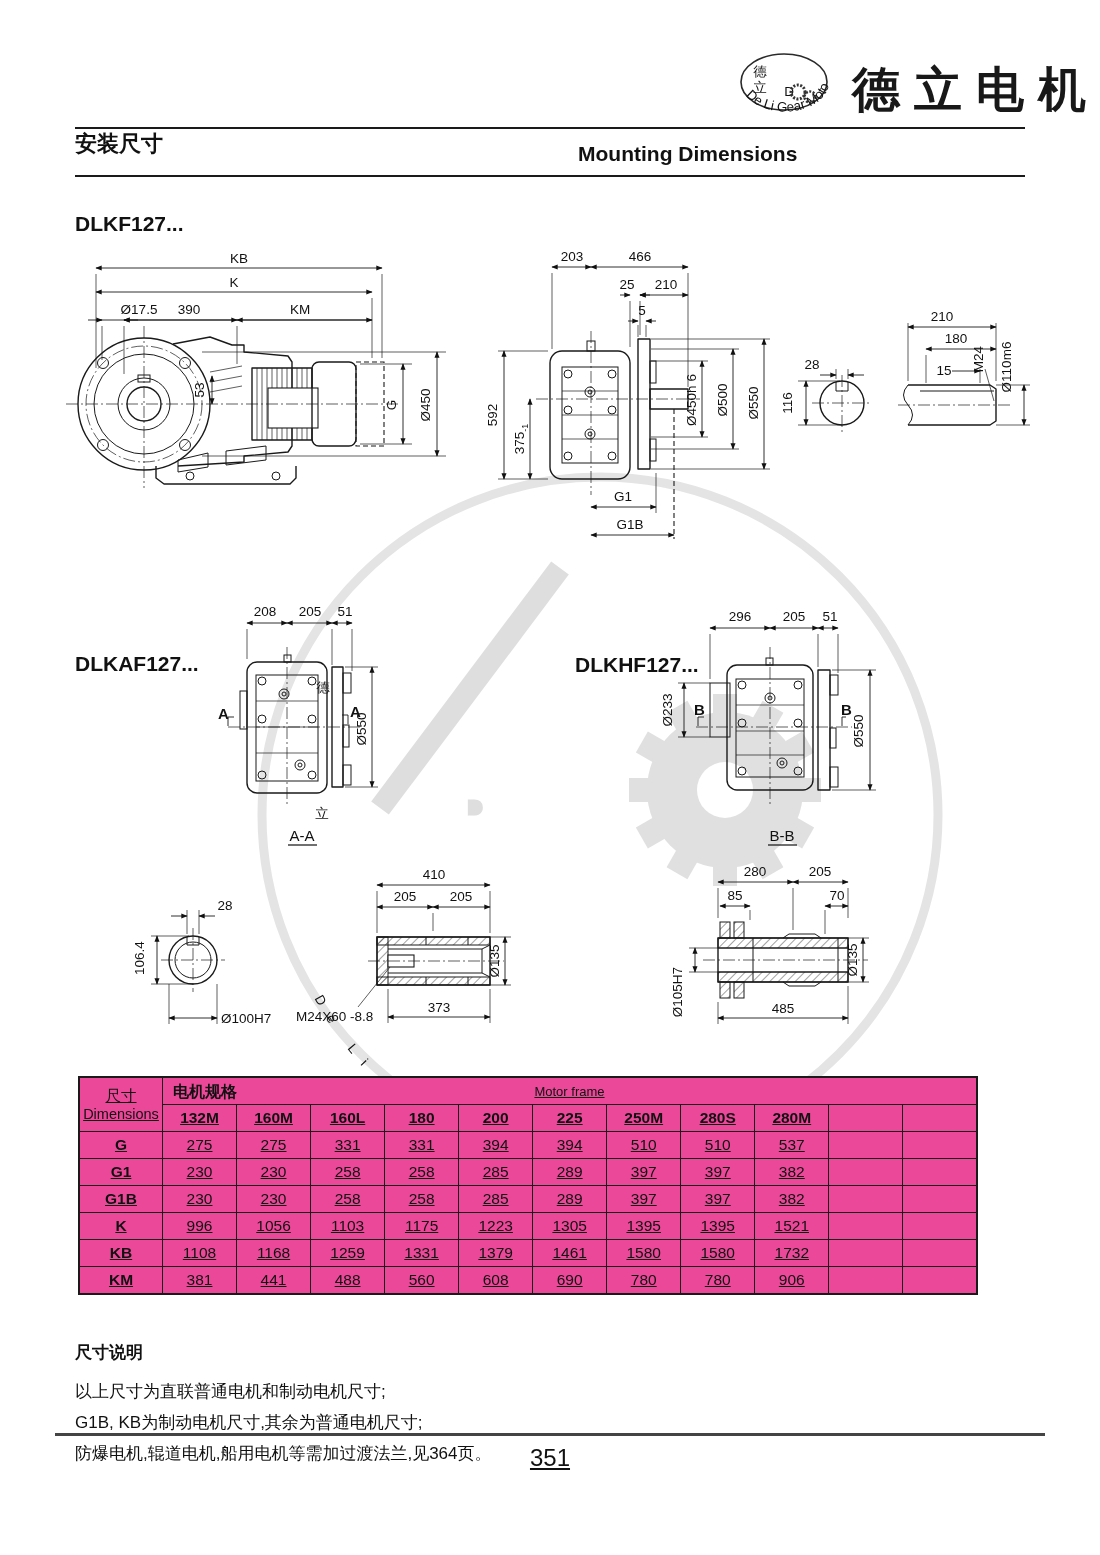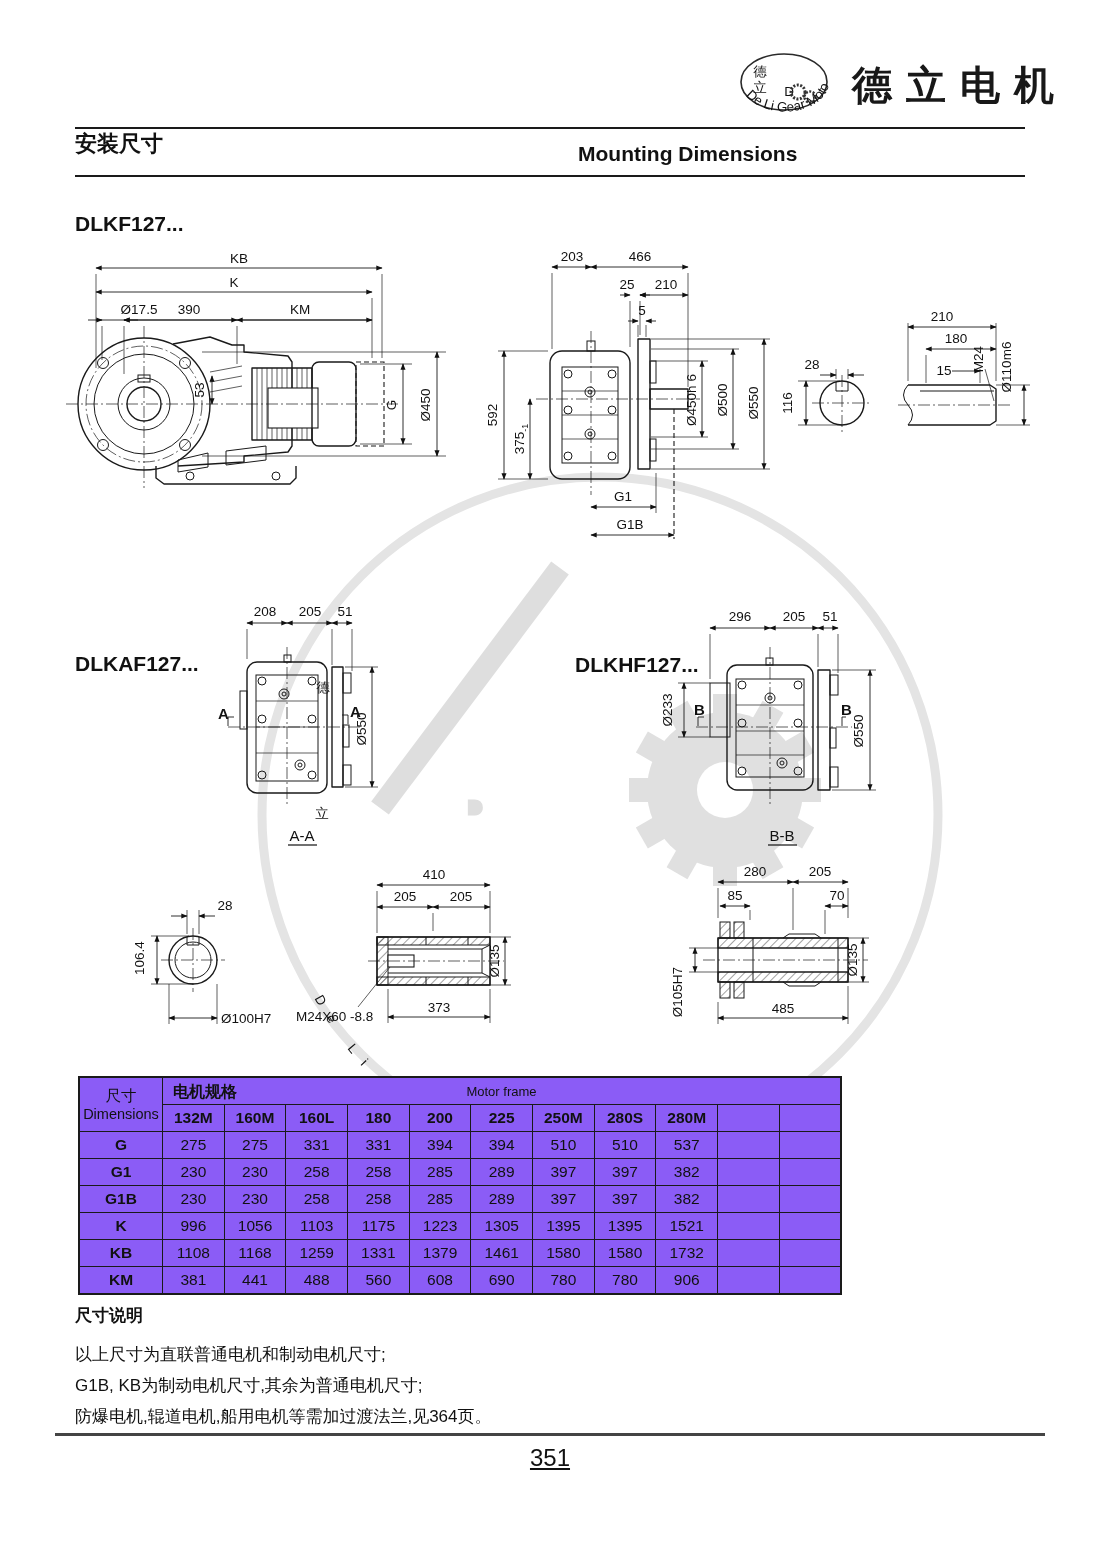--- a/index.html
+++ b/index.html
@@ -1,50 +1,50 @@
 <!DOCTYPE html>
 <html><head>
 <meta charset="utf-8">
 <style>
   html,body{margin:0;padding:0;background:#ffffff;}
   .page{position:relative;width:1100px;height:1555px;background:#fff;overflow:hidden;
         font-family:"Liberation Sans","DejaVu Sans",sans-serif;color:#111;}
   .abs{position:absolute;}
   
   .brand{font-family:"Liberation Serif","DejaVu Serif",serif;font-weight:bold;
-         font-size:40px;letter-spacing:14px;color:#181818;}
+         font-size:48px;letter-spacing:14px;color:#181818;}
   .rule{position:absolute;left:75px;width:950px;height:2px;background:#1a1a1a;}
   .title-cn{font-size:22px;font-weight:bold;}
   .title-en{font-size:21px;font-weight:bold;}
   .model{font-size:21px;font-weight:bold;}
   
   svg text{font:13.5px "Liberation Sans","DejaVu Sans",sans-serif;fill:#111;}
   .ol{fill:none;stroke:#1a1a1a;stroke-width:1.4;stroke-linejoin:round;}
   .o1{fill:none;stroke:#1a1a1a;stroke-width:1;}
   .dim{stroke:#1a1a1a;stroke-width:.9;fill:none;}
   .ext{stroke:#1a1a1a;stroke-width:.7;fill:none;}
   .cl{stroke:#1a1a1a;stroke-width:.7;fill:none;stroke-dasharray:12 3 2 3;}
   .dsh{fill:none;stroke:#1a1a1a;stroke-width:1.1;stroke-dasharray:5 3;}
   .wht{fill:#fff;stroke:#1a1a1a;stroke-width:1.1;}
   .sec{font-size:15px;font-weight:bold;}
   
-  table.dims{border-collapse:collapse;table-layout:fixed;width:764px;background:#8b5cf6;position:relative;z-index:3;}
+  table.dims{border-collapse:collapse;table-layout:fixed;width:900px;background:#ec4899;position:relative;z-index:3;text-decoration:underline;}
   table.dims td,table.dims th{border:1.6px solid #1a1a1a;padding:0;text-align:center;
       font-size:15.5px;height:26px;overflow:hidden;}
   table.dims{border:2.5px solid #1a1a1a;}
   .c0{width:82px;}
   .hcell{position:relative;height:30px;margin-top:28px;}
   .spec-cn{position:absolute;left:10px;top:4px;font-weight:bold;font-size:16px;}
   .spec-en{display:block;text-align:center;font-size:13px;}
   .colh{font-weight:bold;height:30px;}
   .rowlab{font-weight:bold;}
   .dimhead{font-size:16px;line-height:1.15;padding-top:2px;}
   .dimhead .l2{font-size:14.5px;font-weight:normal;}
   
-  .ncn{font-size:17px;line-height:31px;}
+  .ncn{font-size:17px;line-height:31px;margin-top:37px;}
   .nen{font-size:16.5px;line-height:29px;}
   .ntitle{font-weight:bold;font-size:17px;margin-bottom:8px;}
   .pgnum{font-size:24px;}
   .wm{opacity:1;}
 </style>
 </head>
 <body>
 
 <div class="page">
 

